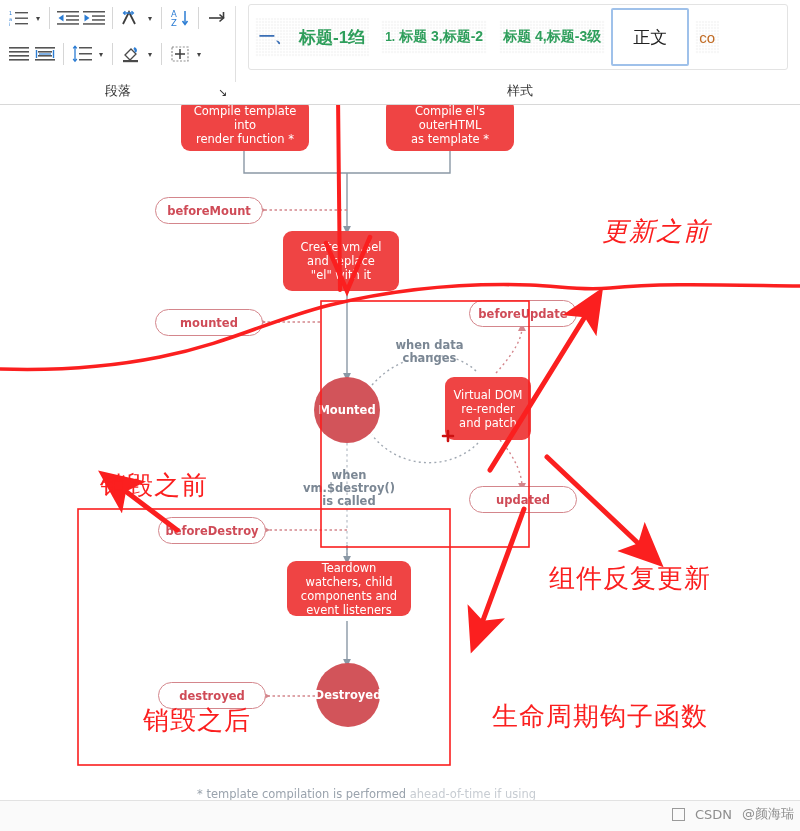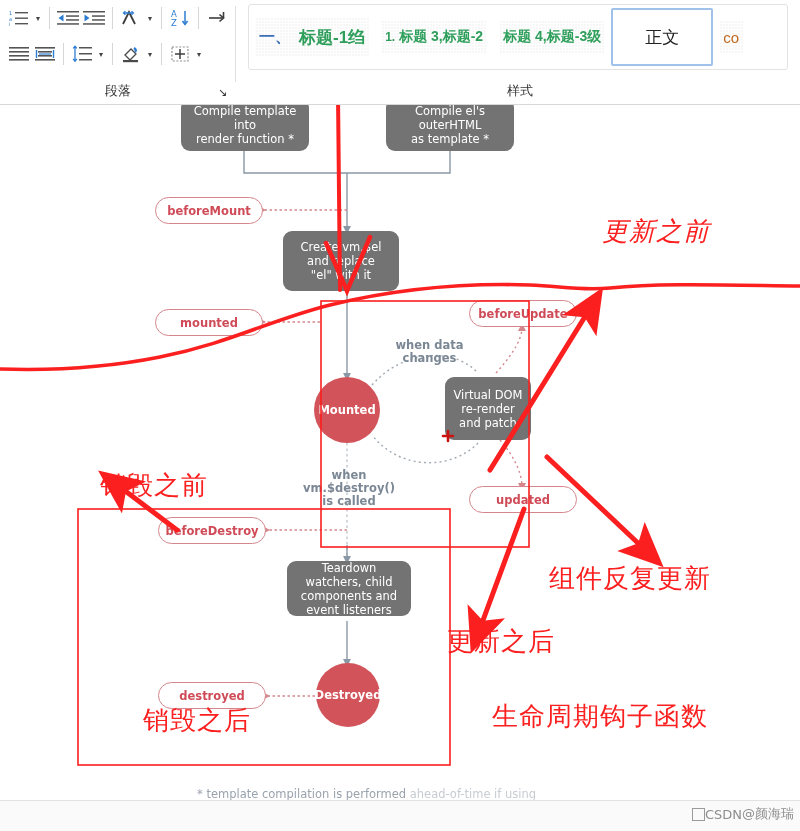--- a/index.html
+++ b/index.html
@@ -73,42 +73,42 @@
       repeating-linear-gradient(90deg, rgba(255,255,255,.9) 0 1px, rgba(0,0,0,0) 1px 3px);
     padding: 8px 4px;
     display: flex; align-items: center;
   }
   .s-h1 { font-size: 17px; font-weight: bold; color: #2e9e5b; }
   .s-h1 .numpre { color: #3b6fb5; font-weight: bold; margin-right: 8px; font-size: 16px; }
   .s-h3 { font-size: 14px; font-weight: bold; color: #2e9e5b; }
   .s-h4 { font-size: 14px; font-weight: bold; color: #2e9e5b; }
   .style-item.selected {
     border: 2px solid #9fc1ea; border-radius: 2px;
-    background: #ffffff; padding: 0 32px;
+    background: #ffffff; padding: 0 20px;
   }
   .s-normal { font-size: 17px; color: #222; }
   .s-code { font-size: 15px; color: #c06a22; }
   .styles-label {
     position: absolute; bottom: 4px; left: 0; width: 560px;
     text-align: center; font-size: 13px; color: #333;
   }
 
   
   .doc {
     position: absolute; left: 0; top: 105px;
     width: 800px; height: 726px;
     background: #ffffff;
     overflow: hidden;
   }
   .canvas { position: absolute; left: 0; top: 0; width: 800px; height: 726px; }
 
   
   .gbox {
     position: absolute;
-    background: #737373;
+    background: #ef4444;
     border-radius: 9px;
     color: #ffffff;
     display: flex; align-items: center; justify-content: center;
     text-align: center;
     font-size: 11.5px; line-height: 14px;
     padding: 4px 6px;
     font-family: "DejaVu Sans", sans-serif;
   }
   .pill {
     position: absolute;
@@ -153,21 +153,21 @@
     letter-spacing: 1px;
   }
 
   
   .statusbar {
     position: absolute; left: 0; top: 800px; width: 800px; height: 31px;
     background: #fafafa; border-top: 1px solid #e2e2e2;
   }
   .watermark {
     position: absolute; right: 6px; top: 805px;
-    display: flex; align-items: center; gap: 0;
+    display: flex; align-items: center; gap: 10px;
     font-size: 13px; color: #7a7a7a; opacity: .85;
     font-family: "DejaVu Sans", sans-serif;
     white-space: nowrap;
   }
   .wm-box {
     width: 13px; height: 13px; border: 1.3px solid #8a8a8a;
     display: inline-block;
   }
   .wm-overlap { position: relative; }
 </style>
@@ -471,21 +471,20 @@
 
       <path d="M443,331 L453,331 M448,326 L448,336" stroke="#cc1111" stroke-width="2.6" stroke-linecap="round"></path>
     </svg>
 
     <div class="cn-note" style="left:602px; top:109px;font-style:italic;">更新之前</div>
 
     <div class="cn-note" style="left:100px; top:363px;">销毁之前</div>
 
     <div class="cn-note" style="left:549px; top:456px;">组件反复更新</div>
 
-    <div class="cn-note" style="left:447px; top:519px;">更新之后</div>
 
     <div class="cn-note" style="left:143px; top:598px;">销毁之后</div>
 
     <div class="cn-note" style="left:492px; top:594px;">生命周期钩子函数</div>
 
   </div>
 </div>
 
 <div class="statusbar"></div>
 <div class="watermark">

